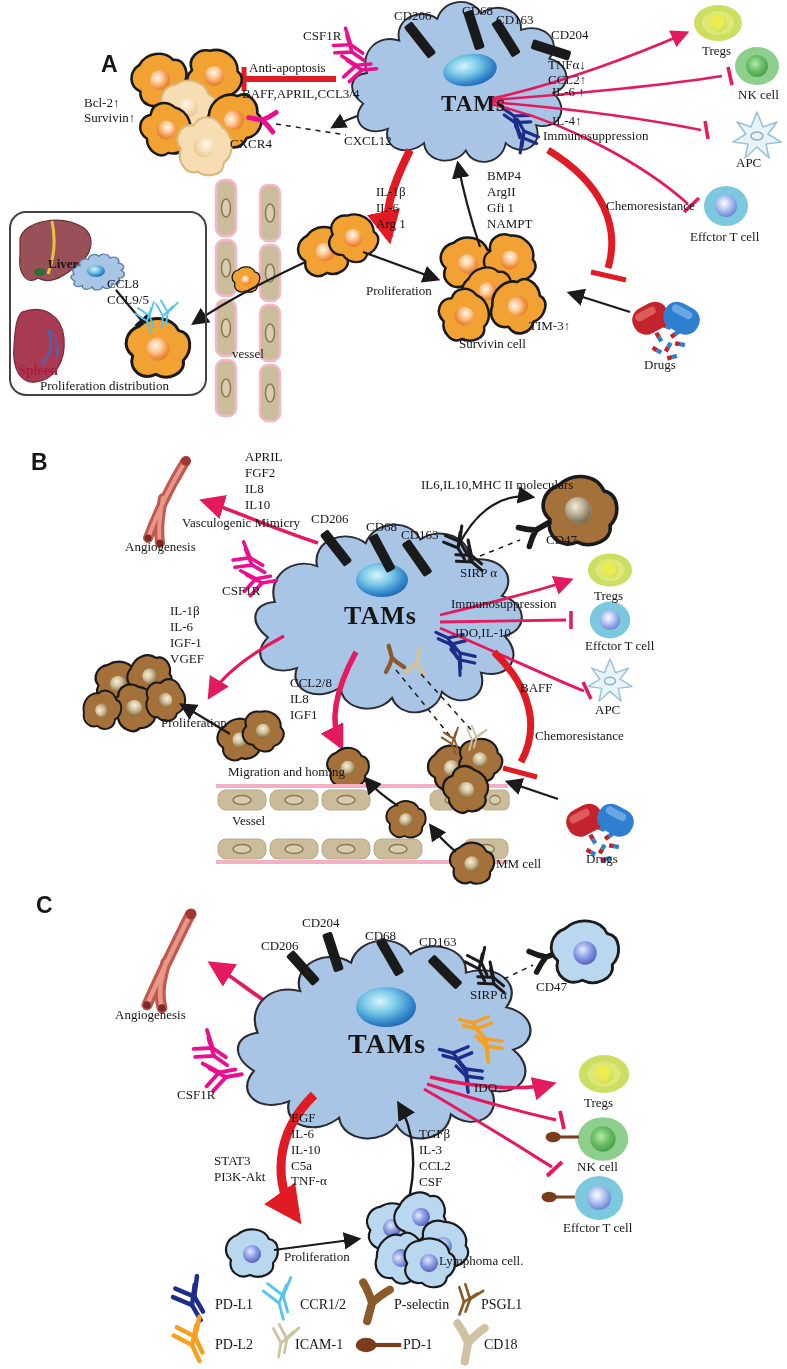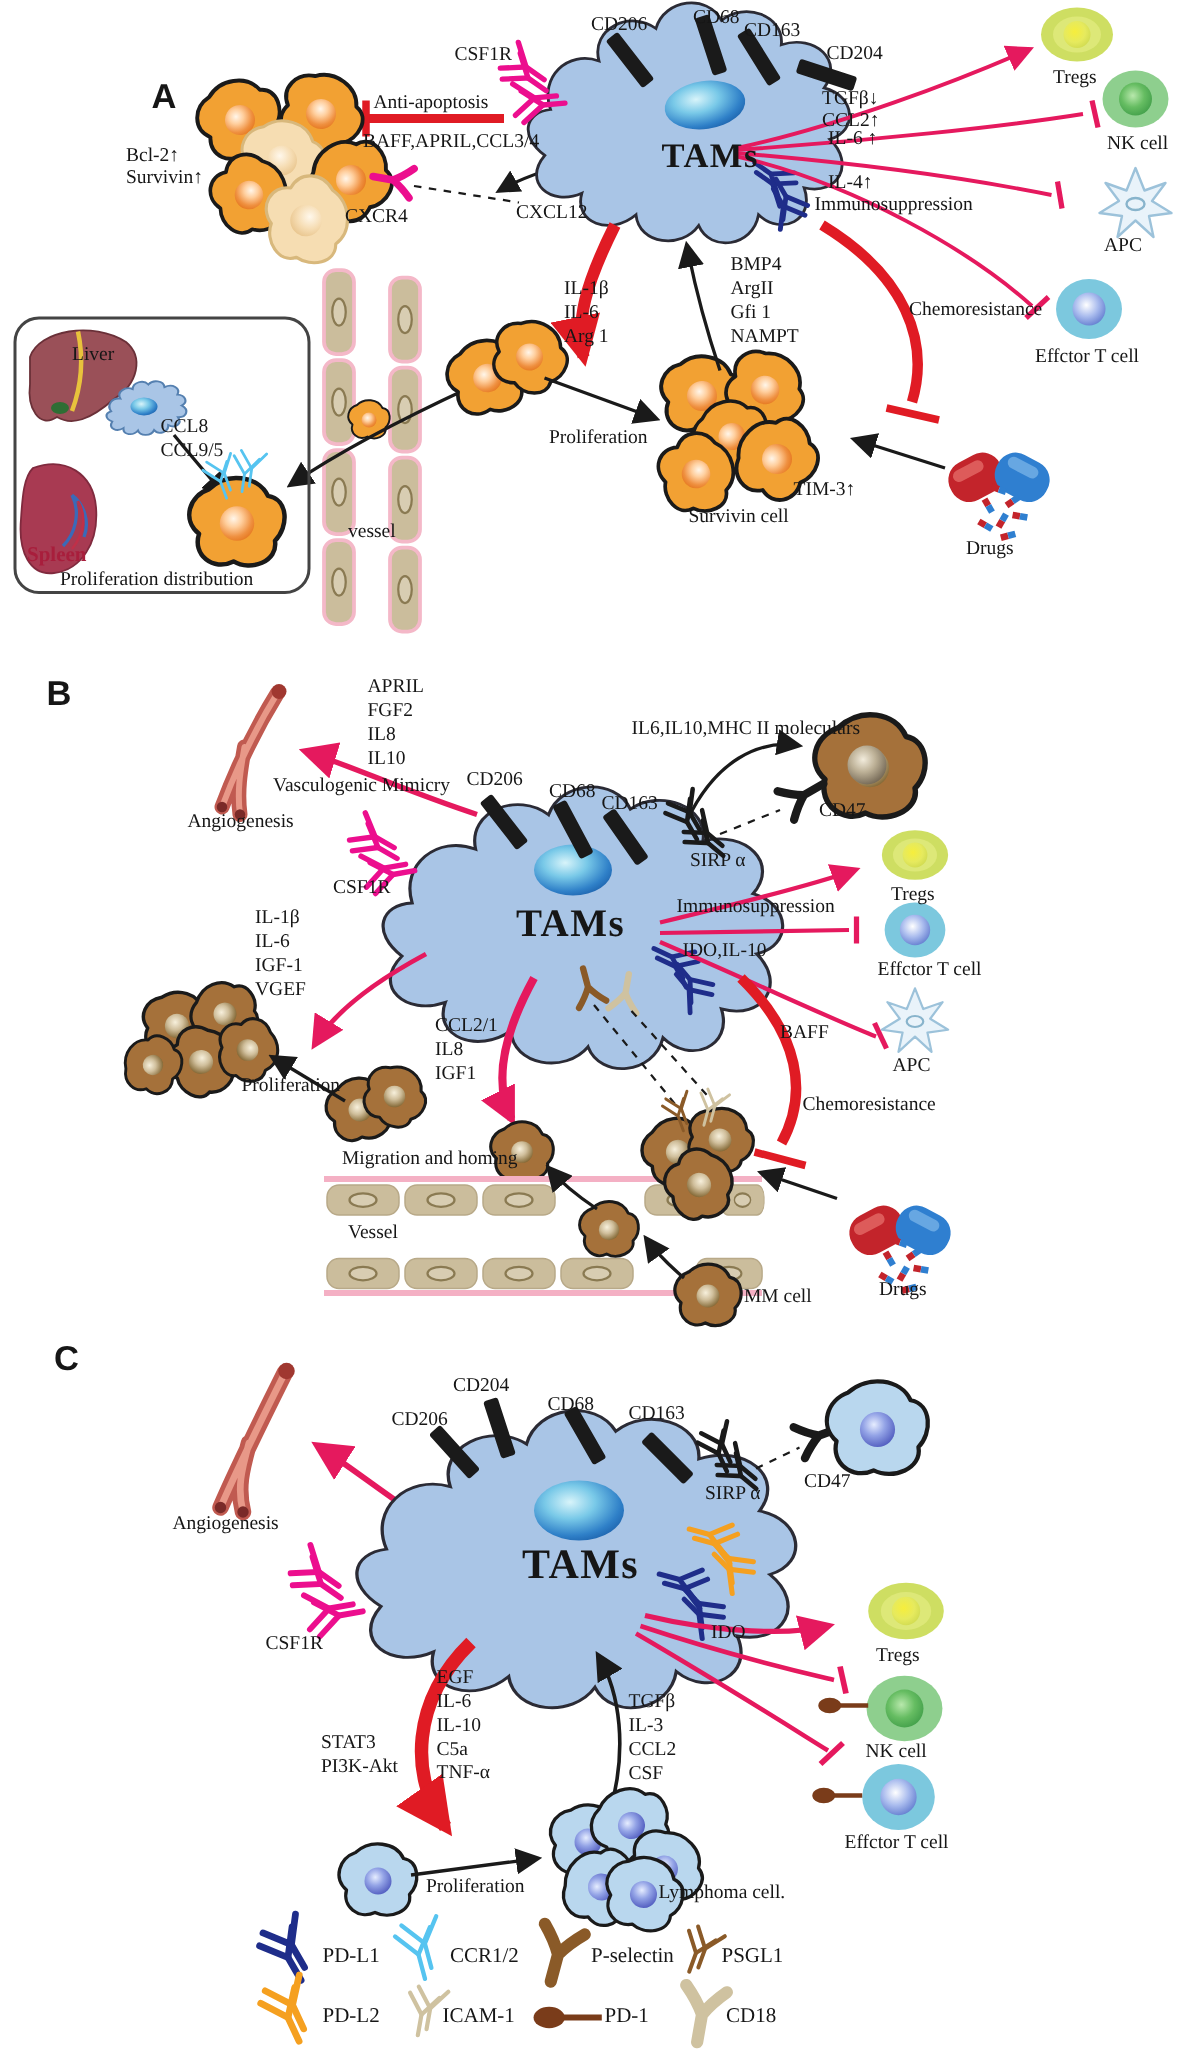--- a/index.html
+++ b/index.html
@@ -1,20 +1,20 @@
 <!DOCTYPE html>
 <html><head>
 <meta charset="utf-8">
 <style>
   html,body{margin:0;padding:0;background:#fff;}
   .fig{position:relative;width:787px;height:1369px;background:#fff;overflow:hidden;
        font-family:"Liberation Serif",serif;color:#161616;}
   .art{position:absolute;left:0;top:0;}
   .lbl{position:absolute;font-size:13px;line-height:1.22;white-space:pre-line;color:#161616;}
-  .b{font-weight:normal;}
+  .b{font-weight:bold;margin-top:28px;}
   .pl{font-family:"Liberation Sans",sans-serif;font-weight:bold;font-size:23px;}
   .tamsA{font-weight:bold;font-size:23px;letter-spacing:1px;}
   .tamsB{font-weight:bold;font-size:26px;letter-spacing:1px;}
   .tamsC{font-weight:bold;font-size:28px;letter-spacing:1px;}
   .sp{font-weight:bold;color:#a81e3c;font-size:14px;}
   .lg{font-size:14px;}
 </style>
 </head>
 <body>
 
@@ -436,21 +436,21 @@
 <div class="lbl" style="left:249px;top:60px">Anti-apoptosis</div>
 <div class="lbl" style="left:242px;top:86px">BAFF,APRIL,CCL3/4</div>
 <div class="lbl" style="left:303px;top:28px">CSF1R</div>
 <div class="lbl" style="left:394px;top:8px">CD206</div>
 <div class="lbl" style="left:462px;top:3px">CD68</div>
 <div class="lbl" style="left:496px;top:12px">CD163</div>
 <div class="lbl" style="left:551px;top:27px">CD204</div>
 <div class="lbl tamsA" style="left:441px;top:90px">TAMs</div>
 <div class="lbl" style="left:230px;top:136px">CXCR4</div>
 <div class="lbl" style="left:344px;top:133px">CXCL12</div>
-<div class="lbl" style="left:548px;top:57px">TGFβ↓</div>
+<div class="lbl" style="left:548px;top:57px">TNFα↓</div>
 <div class="lbl" style="left:548px;top:72px">CCL2↑</div>
 <div class="lbl" style="left:552px;top:84px">IL-6 ↑</div>
 <div class="lbl" style="left:552px;top:113px">IL-4↑</div>
 <div class="lbl" style="left:543px;top:128px">Immunosuppression</div>
 <div class="lbl" style="left:702px;top:43px">Tregs</div>
 <div class="lbl" style="left:738px;top:87px">NK cell</div>
 <div class="lbl" style="left:736px;top:155px">APC</div>
 <div class="lbl" style="left:690px;top:229px">Effctor T cell</div>
 <div class="lbl" style="left:606px;top:198px">Chemoresistance</div>
 <div class="lbl" style="left:376px;top:184px">IL-1β
@@ -488,21 +488,21 @@
 <div class="lbl tamsB" style="left:344px;top:600px">TAMs</div>
 <div class="lbl" style="left:451px;top:596px">Immunosuppression</div>
 <div class="lbl" style="left:455px;top:625px">IDO,IL-10</div>
 <div class="lbl" style="left:594px;top:588px">Tregs</div>
 <div class="lbl" style="left:585px;top:638px">Effctor T cell</div>
 <div class="lbl" style="left:595px;top:702px">APC</div>
 <div class="lbl" style="left:170px;top:603px">IL-1β
 IL-6
 IGF-1
 VGEF</div>
-<div class="lbl" style="left:290px;top:675px">CCL2/1
+<div class="lbl" style="left:290px;top:675px">CCL2/8
 IL8
 IGF1</div>
 <div class="lbl" style="left:161px;top:715px">Proliferation</div>
 <div class="lbl" style="left:228px;top:764px">Migration and homing</div>
 <div class="lbl" style="left:232px;top:813px">Vessel</div>
 <div class="lbl" style="left:496px;top:856px">MM cell</div>
 <div class="lbl" style="left:520px;top:680px">BAFF</div>
 <div class="lbl" style="left:535px;top:728px">Chemoresistance</div>
 <div class="lbl" style="left:586px;top:851px">Drugs</div>
 

